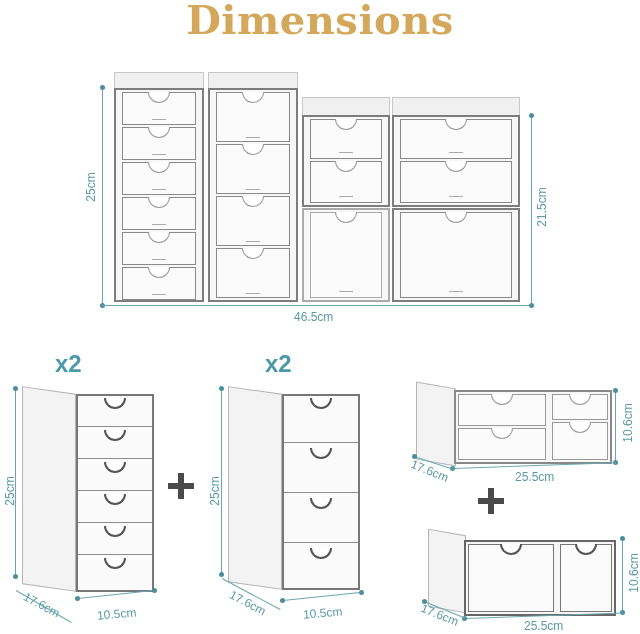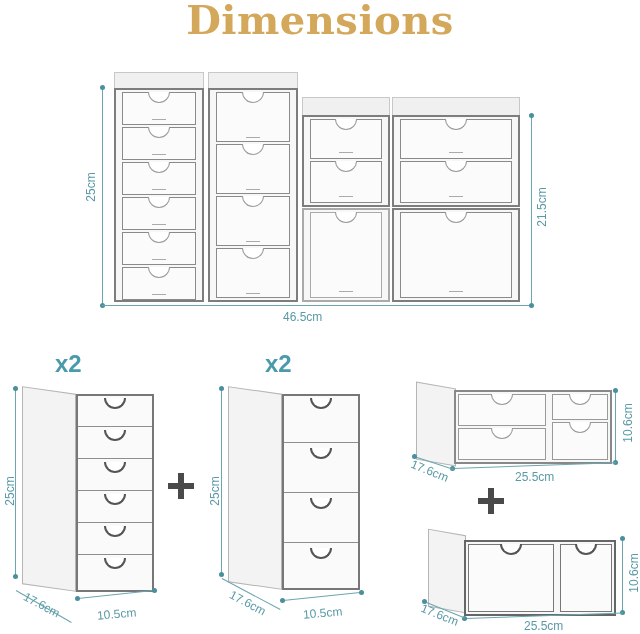--- a/index.html
+++ b/index.html
@@ -31,21 +31,21 @@
 <div class="title">Dimensions</div>
 
 <div>
 
   <div class="dim-line" style="left:102px;top:87px;width:1px;height:218px;"></div>
   <div class="dot" style="left:100px;top:85px;"></div>
   <div class="dot" style="left:100px;top:303px;"></div>
   <div class="label vlabel" style="left:76px;top:180px;">25cm</div>
 
   <div class="dim-line" style="left:102px;top:305px;width:428px;height:1px;"></div>
-  <div class="label" style="left:283px;top:310px;text-align:right;">46.5cm</div>
+  <div class="label" style="left:294px;top:310px;text-align:right;">46.5cm</div>
 
   <div class="dim-line" style="left:531px;top:115px;width:1px;height:190px;"></div>
   <div class="dot" style="left:529px;top:113px;"></div>
   <div class="dot" style="left:529px;top:303px;"></div>
   <div class="label vlabel" style="left:522px;top:200px;">21.5cm</div>
 
   <div class="unit-top" style="left:114px;top:72px;width:90px;height:18px;"></div>
   <div class="unit" style="left:114px;top:88px;width:90px;height:214px;">
     <div class="drawer" style="top:2px;height:33px;">
         <div class="handle"></div>

